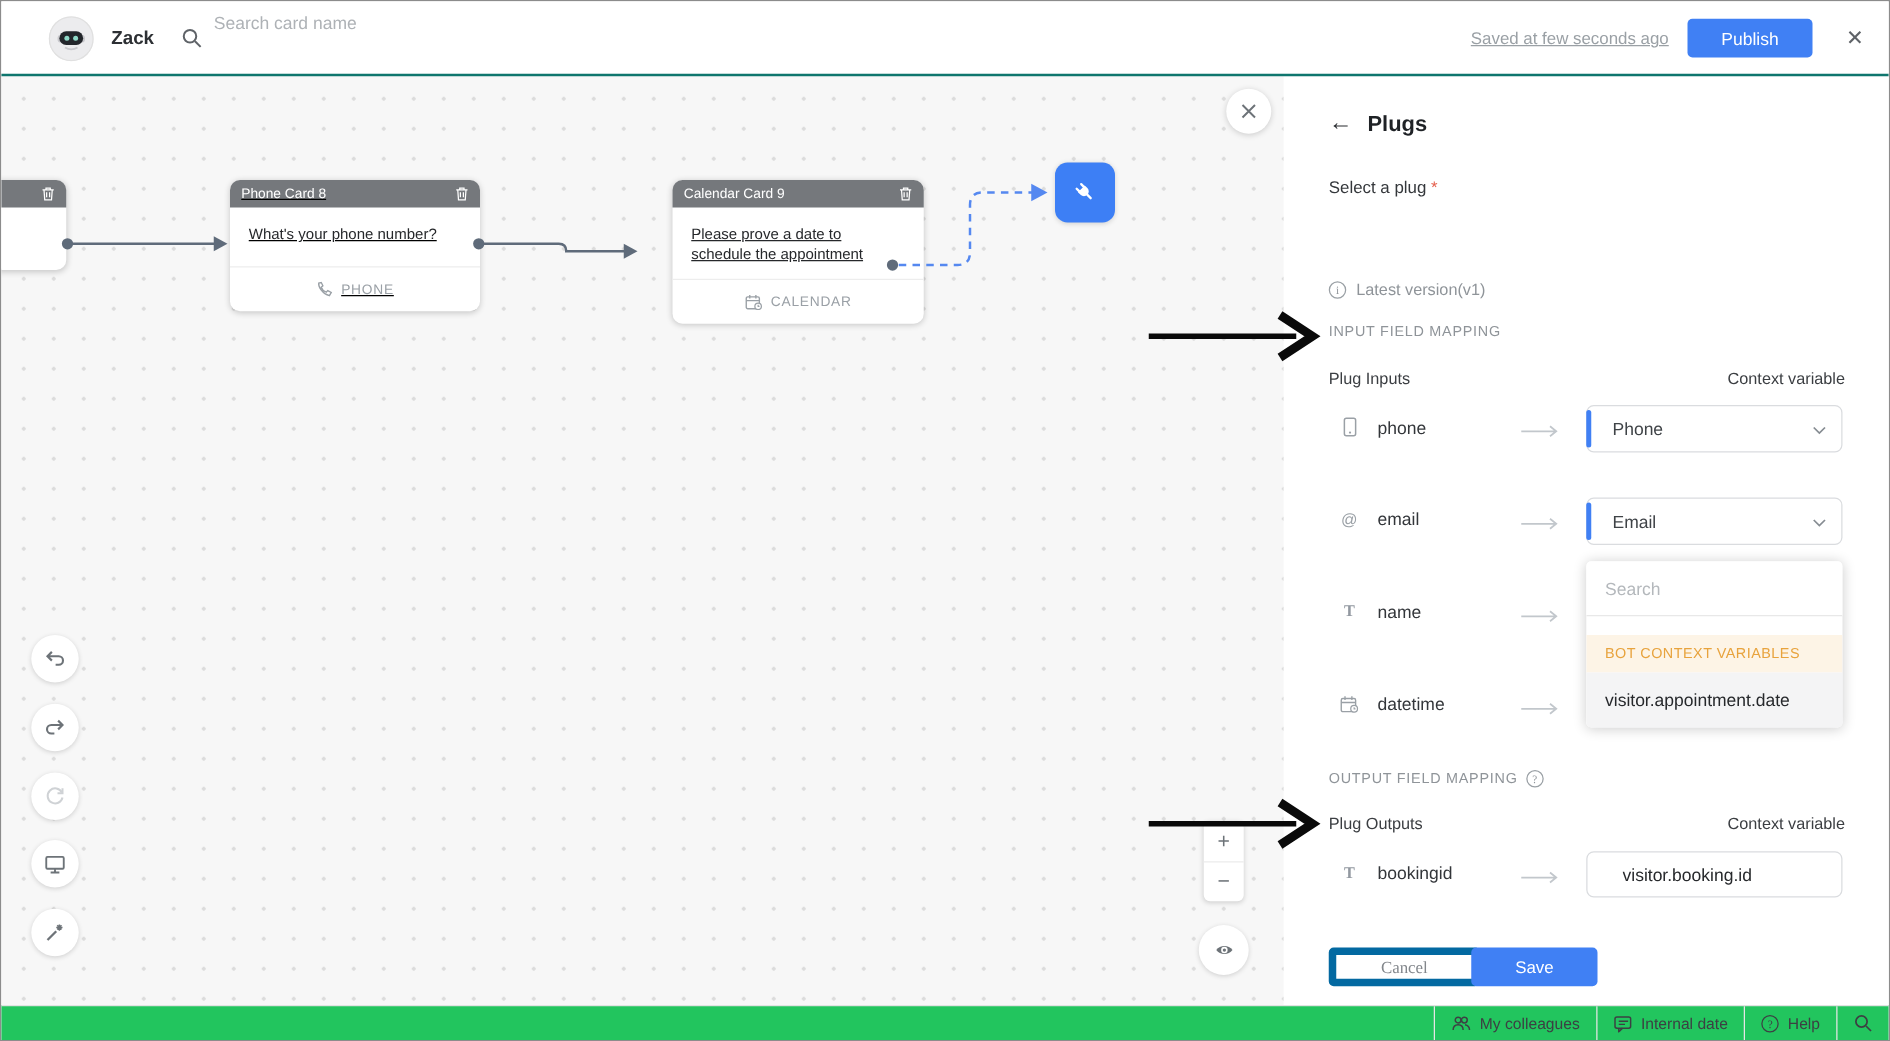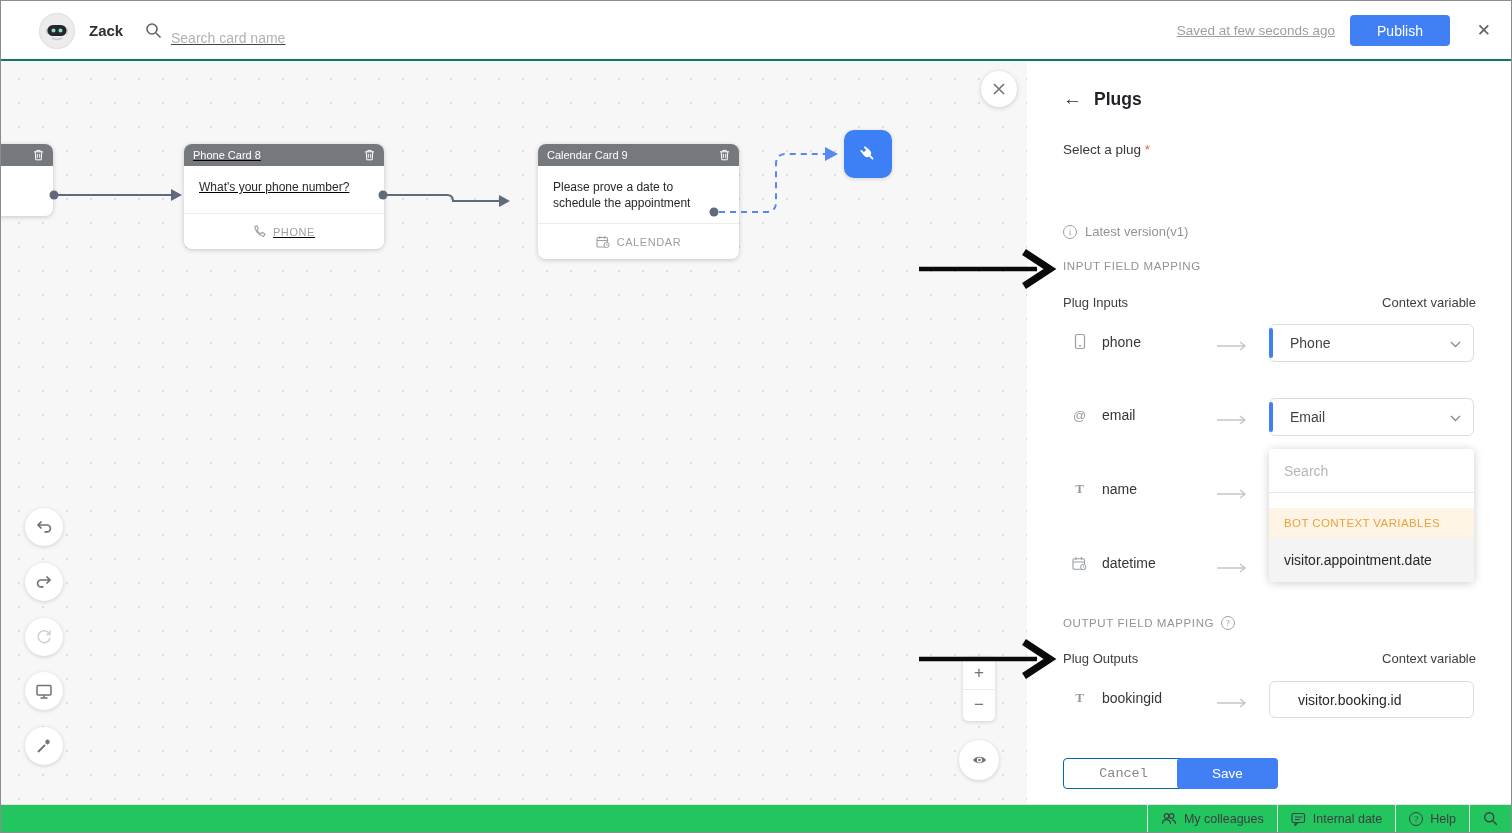--- a/index.html
+++ b/index.html
@@ -4,21 +4,21 @@
 <style>
   * { margin:0; padding:0; box-sizing:border-box; }
   body { font-family:"Liberation Sans", sans-serif; background:#ddd; }
   .window { position:relative; width:1512px; height:833px; background:#fff; border:1px solid #8c8c8c; overflow:hidden; }
 
   
   .topbar { position:absolute; top:0; left:0; right:0; height:60px; background:#fff; border-bottom:2px solid #0f766e; z-index:20; }
   .avatar { position:absolute; left:38px; top:12px; width:36px; height:36px; border-radius:50%; background:#ececee; display:flex; align-items:center; justify-content:center; box-shadow:inset 0 0 0 1px #e0e0e0; }
   .bot-name { position:absolute; left:88px; top:21px; font-size:15px; color:#2d3034; font-weight:700; }
   .top-search-icon { position:absolute; left:144px; top:21px; }
-  .top-search { position:absolute; left:170px; top:22px; width:260px; height:30px; border:none; outline:none; font-size:14px; color:#444; background:transparent;text-decoration:underline; }
+  .top-search { position:absolute; left:170px; top:2px; width:260px; height:30px; border:none; outline:none; font-size:14px; color:#444; background:transparent; }
   .top-search::placeholder { color:#aeb2b6; }
   .saved-status { position:absolute; right:176px; top:22px; font-size:13.5px; color:#9aa0a5; text-decoration:underline; cursor:pointer; }
   .publish-btn { position:absolute; right:61px; top:14px; width:100px; height:31px; background:#4080f4; border:none; border-radius:4px; color:#fff; font-size:14px; font-family:inherit; cursor:pointer; }
   .top-close { position:absolute; right:20px; top:19px; font-size:17px; color:#5f6368; cursor:pointer; line-height:22px; }
 
   
   .canvas { position:absolute; left:0; top:60px; width:1026px; height:745px; background:#f7f7f7;
             background-image:radial-gradient(circle, #dcdcdc 1.3px, transparent 1.4px); background-size:24px 24px; background-position:6px 6px; overflow:hidden; }
   .connector-svg { position:absolute; left:0; top:0; width:1026px; height:745px; z-index:3; pointer-events:none; }
 
@@ -64,21 +64,21 @@
   .ctx-select .chev { margin-left:auto; }
   .ctx-input { position:absolute; left:242px; width:205px; height:37px; border:1px solid #dadcdf; border-radius:6px; background:#fff; padding:0 28px; font-size:14px; color:#26282b; font-family:inherit; outline:none; }
 
   .var-popup { position:absolute; left:242px; top:388px; width:205px; background:#fff; border-radius:4px; box-shadow:0 1px 10px rgba(0,0,0,.2); z-index:15; overflow:hidden; }
   .var-search { width:100%; height:44px; border:none; border-bottom:1px solid #e8e8e8; outline:none; padding:0 15px; font-size:14px; color:#444; font-family:inherit; }
   .var-search::placeholder { color:#b4b8bc; }
   .var-gap { height:15px; }
   .var-group { height:30px; background:#fdf4e6; display:flex; align-items:center; padding:0 15px; font-size:11.5px; letter-spacing:.4px; color:#e8a33d; }
   .var-option { height:44px; background:#f4f4f5; display:flex; align-items:center; padding:0 15px; font-size:14px; color:#26282b; cursor:pointer; }
 
-  .cancel-btn { position:absolute; left:36px; top:697px; width:121px; height:31px; background:#fff; border:1px solid #0369a1; border-radius:4px; color:#83878c; font-size:13.5px; font-family:Liberation Mono, monospace; cursor:pointer; }
+  .cancel-btn { position:absolute; left:36px; top:697px; width:121px; height:31px; background:#fff; border:6px solid #0369a1; border-radius:4px; color:#83878c; font-size:13.5px; font-family:Liberation Serif, serif; cursor:pointer; }
   .save-btn { position:absolute; left:150px; top:697px; width:101px; height:31px; background:#4080f4; border:none; border-radius:4px; color:#fff; font-size:13.5px; font-family:inherit; cursor:pointer; }
 
   
   .bottombar { position:absolute; left:0; bottom:0; width:100%; height:28px; background:#22c55e; border-top:1px solid #e2e2e2; display:flex; justify-content:flex-end; align-items:stretch; z-index:25; }
   .bb-item { display:flex; align-items:center; gap:7px; padding:0 13px; border-left:1px solid #e5e5e5; font-size:12.5px; color:#3c4043; cursor:pointer; }
 
   
   .annotation-svg { position:absolute; left:0; top:0; width:1512px; height:833px; z-index:40; pointer-events:none; }
 </style>
 </head>
@@ -153,21 +153,21 @@
       </div>
     </div>
 
     <div class="flow-card" style="left:513px; top:83px; width:201px;margin-left:24px;">
       <div class="flow-card-header">
         <span>Calendar Card 9</span>
         <svg width="11" height="12" viewBox="0 0 11 12">
             <path d="M1 2.8 h9 M3.8 2.8 V1.4 h3.4 v1.4 M2.2 2.8 l.6 8 h5.4 l.6-8 M4.3 4.8 v4 M6.7 4.8 v4" stroke="#fff" stroke-width="1" fill="none"></path>
           </svg>
       </div>
-      <div class="flow-card-body" style="height:57px;">Please prove a date to schedule the appointment</div>
+      <div class="flow-card-body" style="height:57px;text-decoration:underline;">Please prove a date to schedule the appointment</div>
       <div class="flow-card-footer">
         <svg width="14" height="13" viewBox="0 0 14 13">
             <rect x="1" y="2.5" width="10.5" height="9.5" rx="1.2" fill="none" stroke="#9aa0a6" stroke-width="1.1"></rect>
             <path d="M1 5.5 h10.5 M3.8 1 v2.8 M8.7 1 v2.8" stroke="#9aa0a6" stroke-width="1.1"></path>
             <circle cx="10.5" cy="10" r="2.6" fill="#fff" stroke="#9aa0a6" stroke-width="1"></circle>
             <path d="M10.5 8.8 v1.3 h1.1" stroke="#9aa0a6" stroke-width=".9" fill="none"></path>
           </svg>
         <span>CALENDAR</span>
       </div>
     </div>

